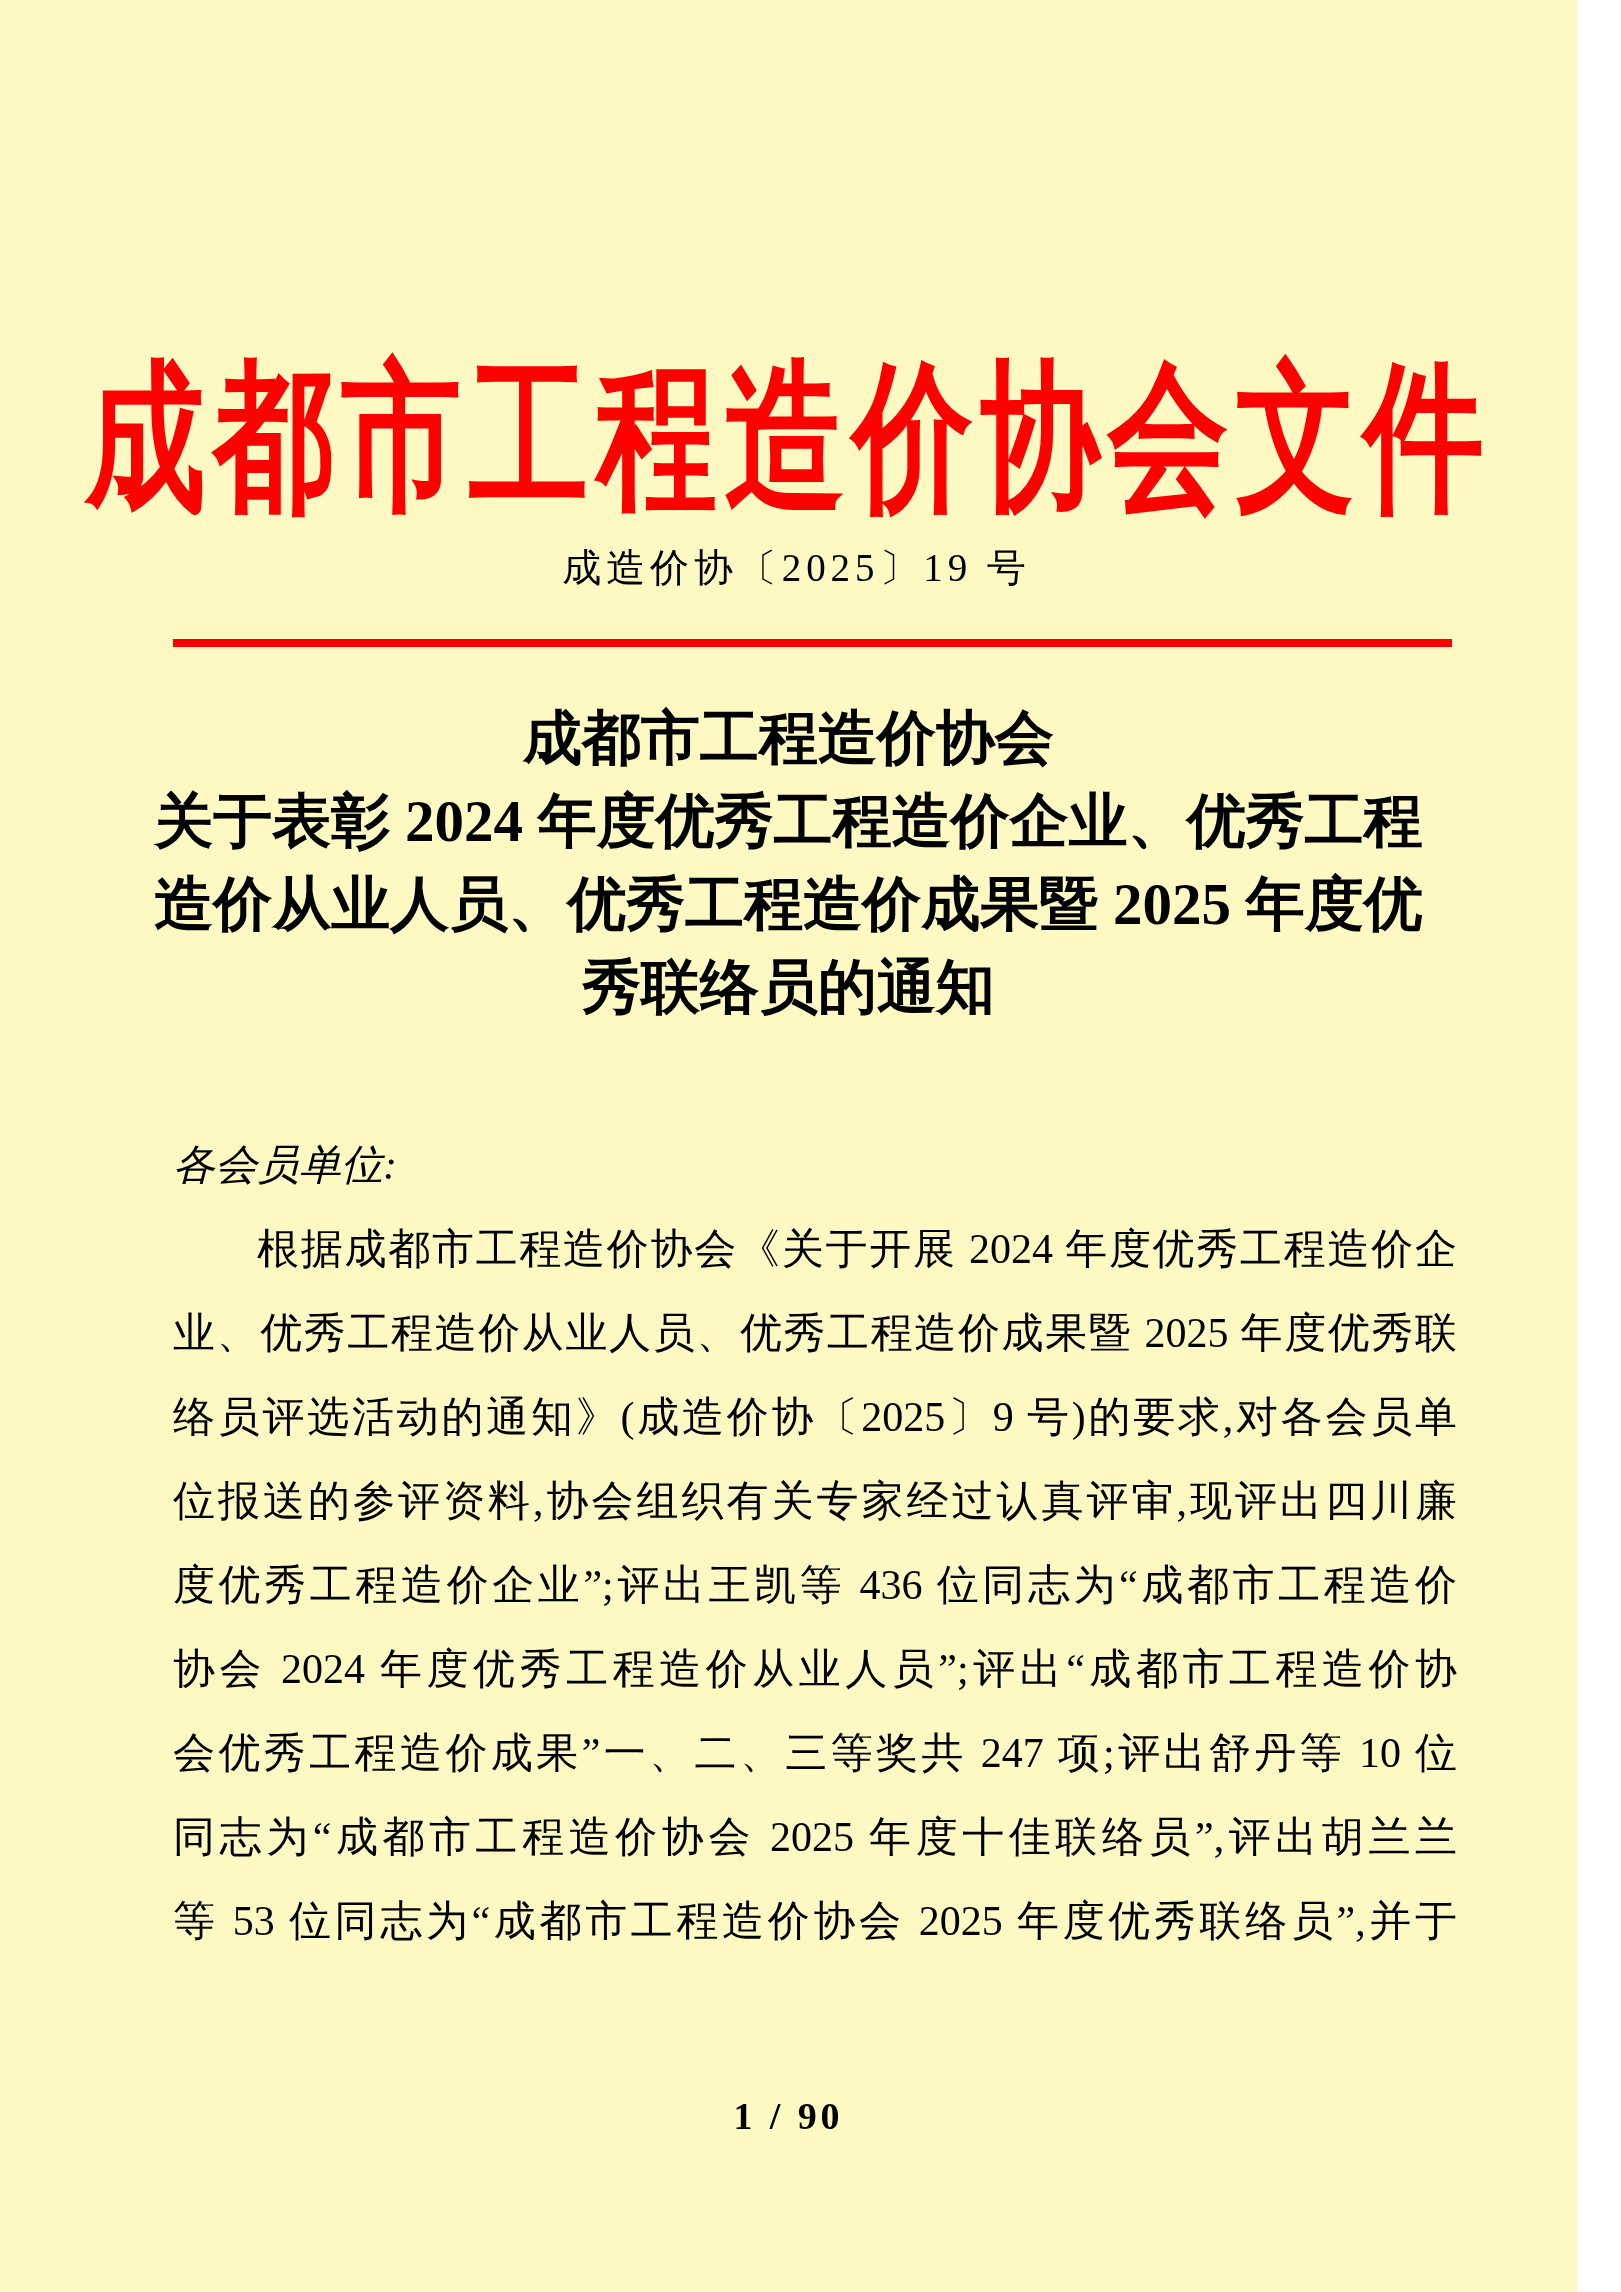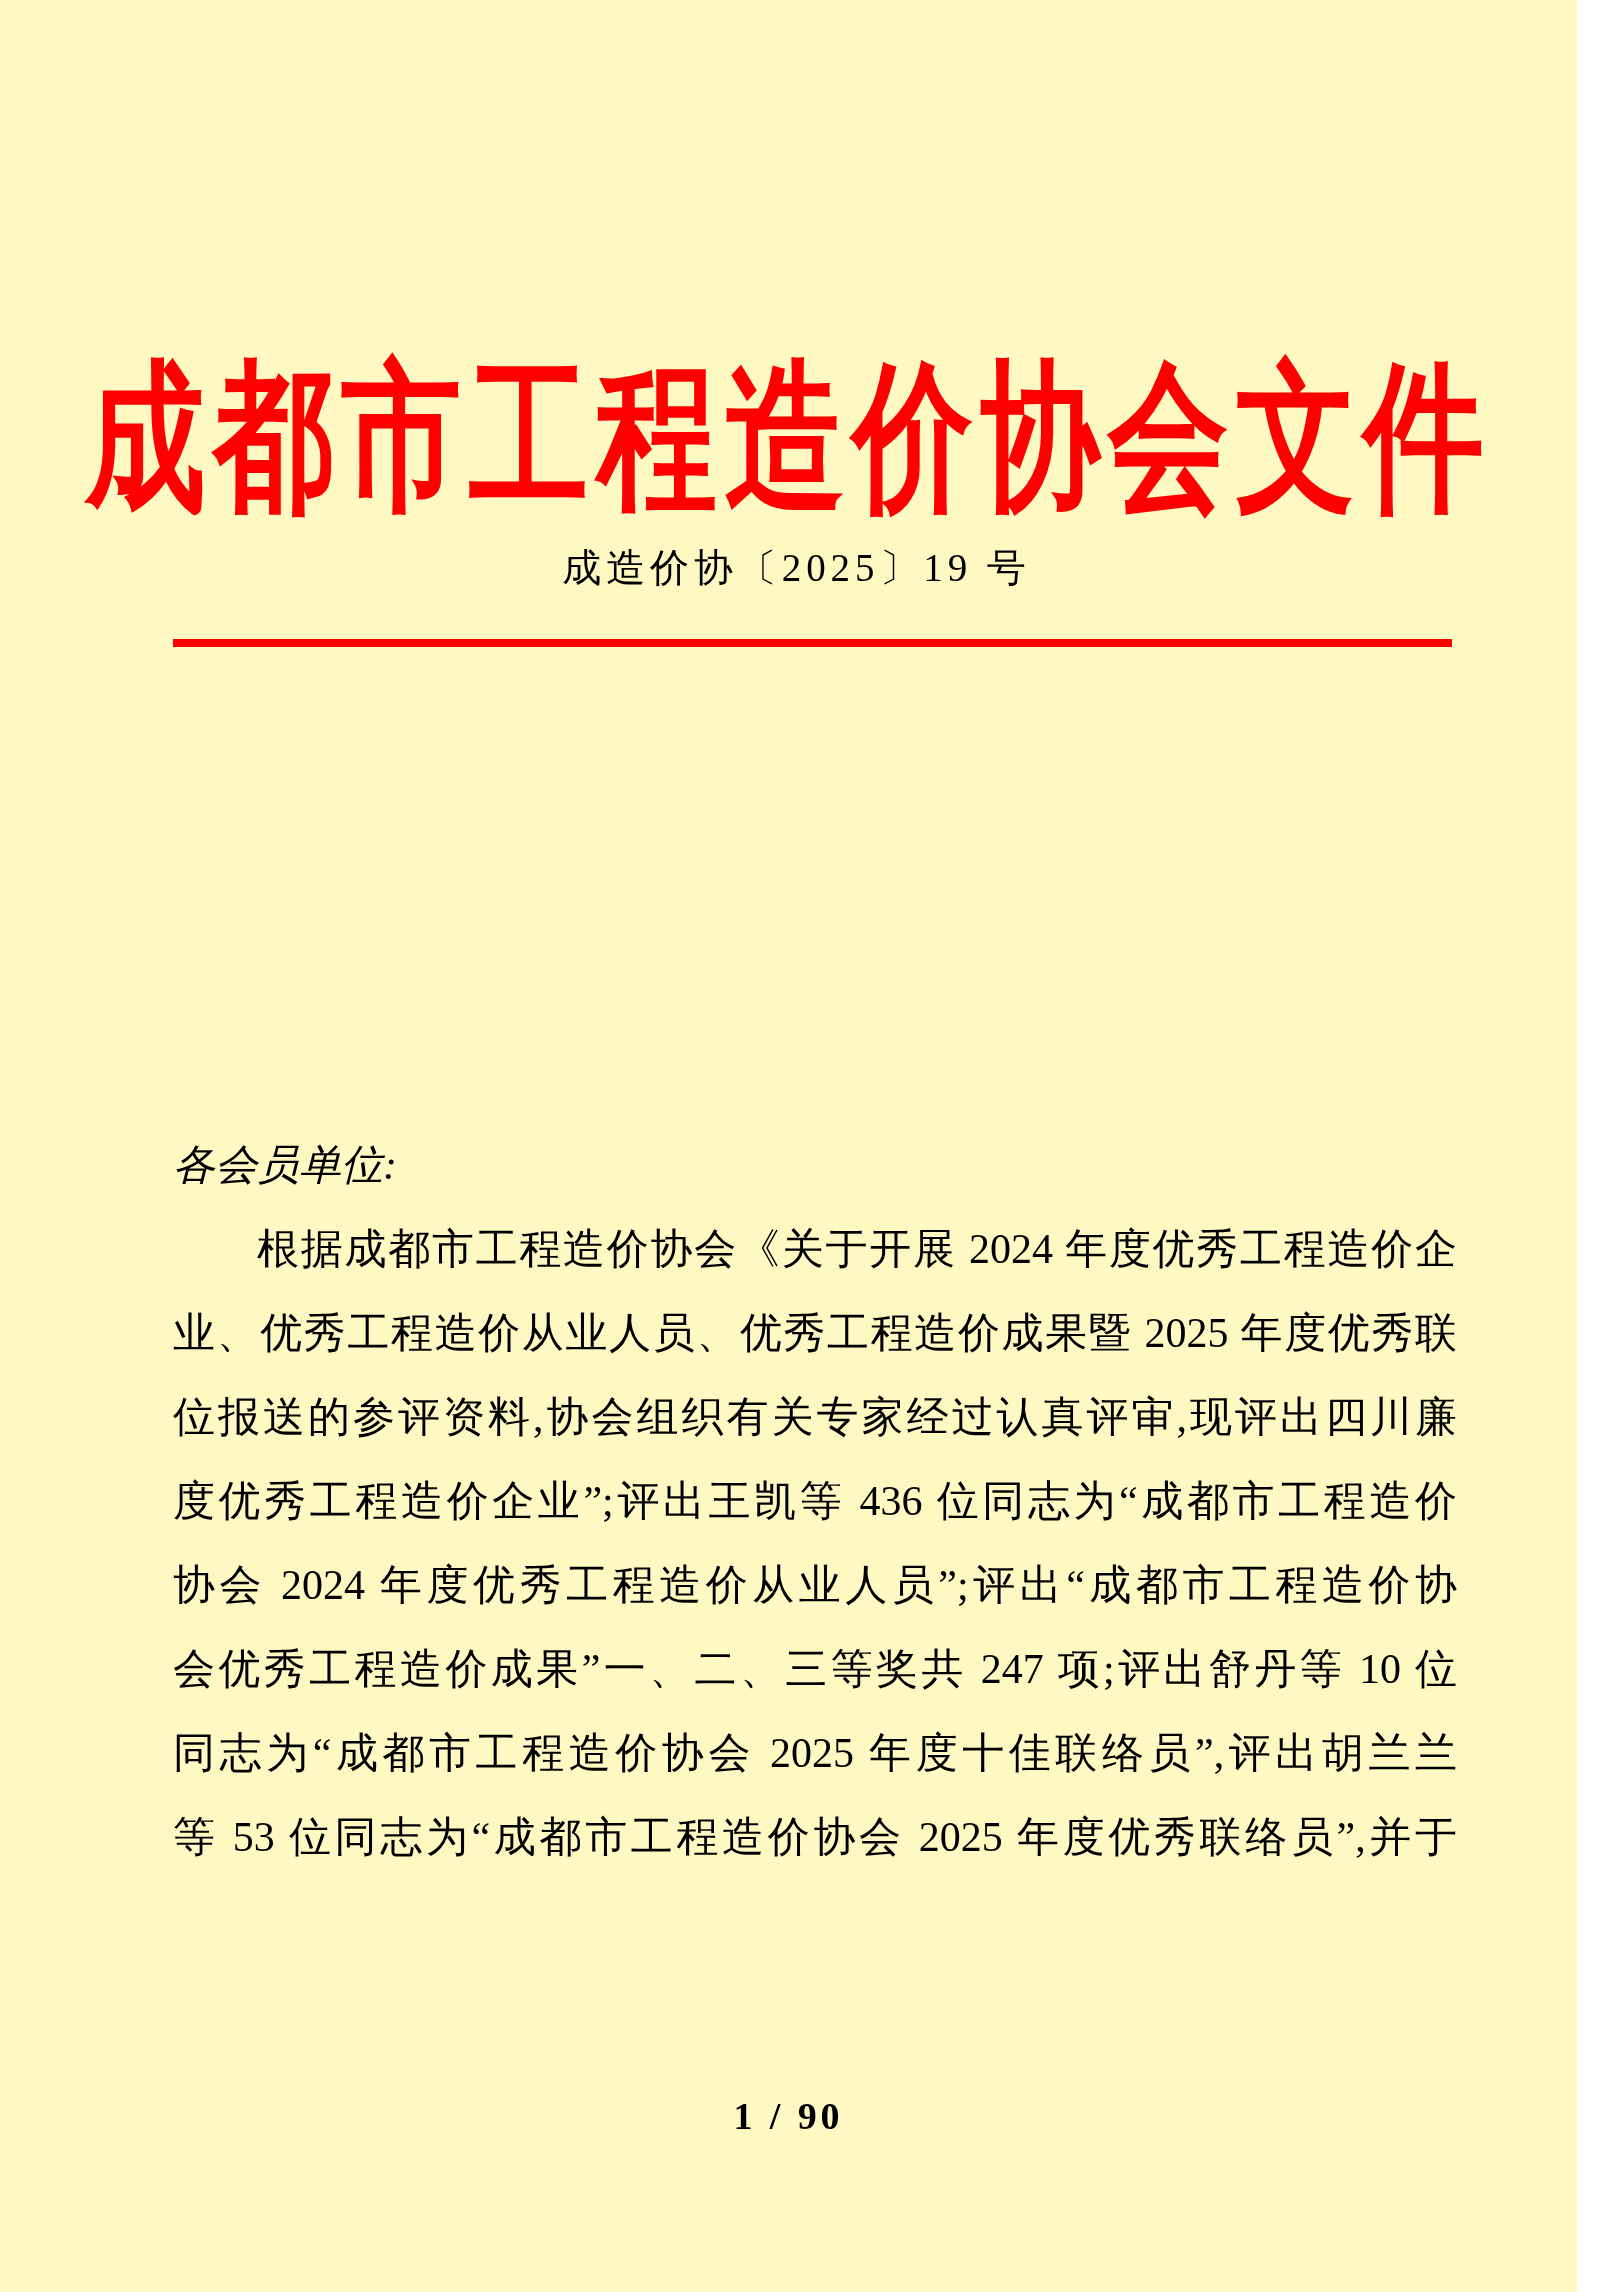--- a/index.html
+++ b/index.html
@@ -112,25 +112,32 @@
 <div class="page">
 
   <div class="letterhead">
     <span class="letterhead-text">成都市工程造价协会文件</span>
   </div>
 
   <div class="doc-number">成造价协〔2025〕19 号</div>
 
   <div class="red-rule"></div>
 
+  <div class="notice-title">
+    <div class="notice-title-line">成都市工程造价协会</div>
+    <div class="notice-title-line">关于表彰 2024 年度优秀工程造价企业、优秀工程</div>
+    <div class="notice-title-line">造价从业人员、优秀工程造价成果暨 2025 年度优</div>
+    <div class="notice-title-line">秀联络员的通知</div>
+  </div>
 
   <div class="body-text">
     <div class="salutation">各会员单位:</div>
     <div class="body-line indent-first">根据成都市工程造价协会《关于开展 2024 年度优秀工程造价企</div>
     <div class="body-line">业、优秀工程造价从业人员、优秀工程造价成果暨 2025 年度优秀联</div>
+    <div class="body-line">络员评选活动的通知》(成造价协〔2025〕9 号)的要求,对各会员单</div>
     <div class="body-line">位报送的参评资料,协会组织有关专家经过认真评审,现评出四川廉</div>
     <div class="body-line">度优秀工程造价企业”;评出王凯等 436 位同志为“成都市工程造价</div>
     <div class="body-line">协会 2024 年度优秀工程造价从业人员”;评出“成都市工程造价协</div>
     <div class="body-line">会优秀工程造价成果”一、二、三等奖共 247 项;评出舒丹等 10 位</div>
     <div class="body-line">同志为“成都市工程造价协会 2025 年度十佳联络员”,评出胡兰兰</div>
     <div class="body-line">等 53 位同志为“成都市工程造价协会 2025 年度优秀联络员”,并于</div>
   </div>
 
   <div class="page-number">1 / 90</div>
 

